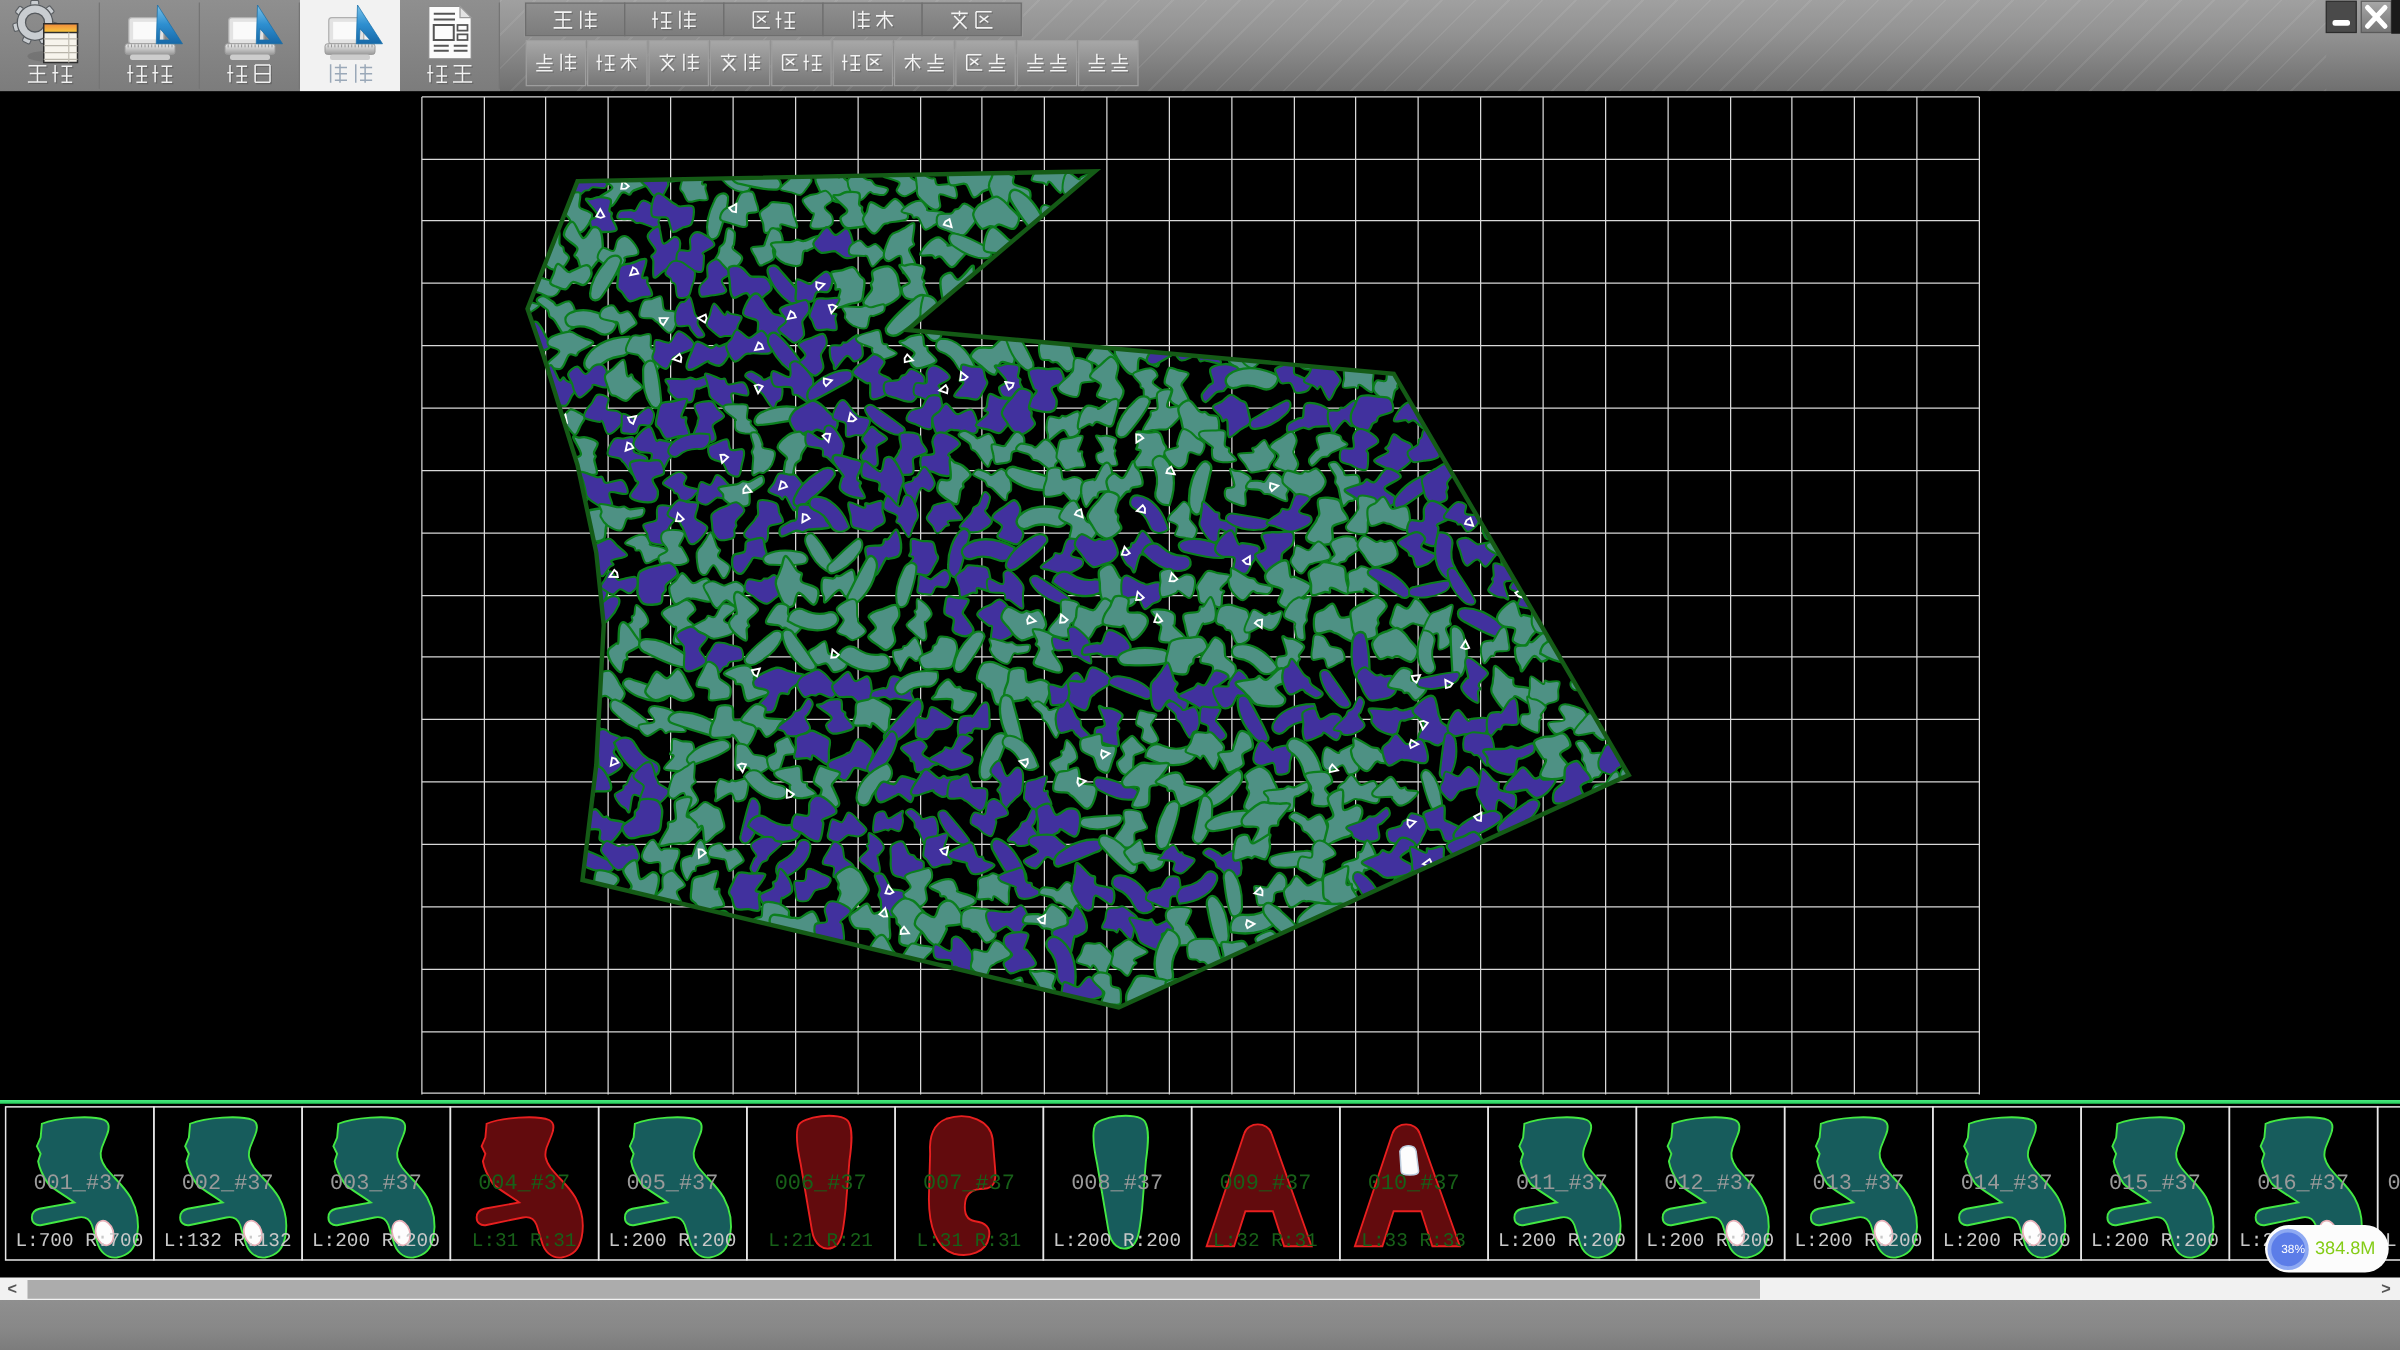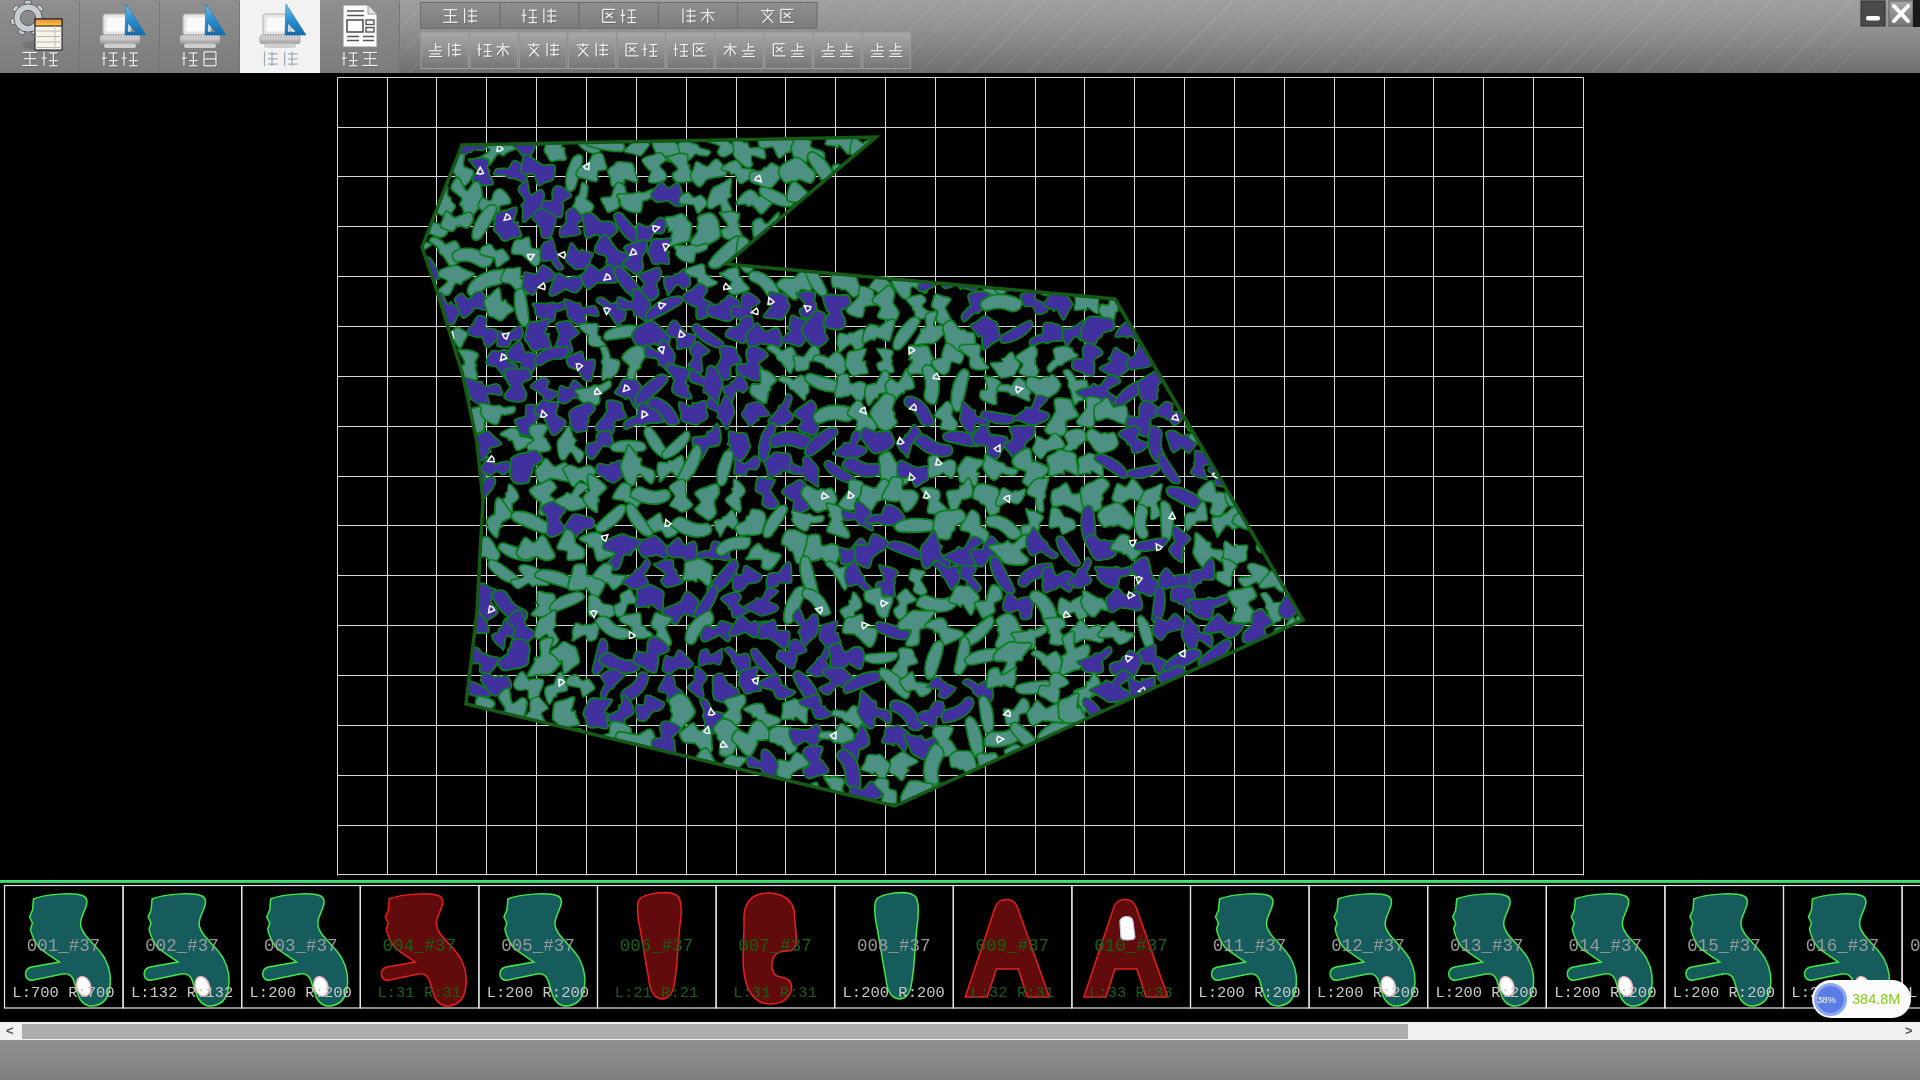--- a/index.html
+++ b/index.html
@@ -7,21 +7,21 @@
 #toolbarbg{left:0;top:0;width:1920px;height:73px;
 background:linear-gradient(180deg,#a0a0a0 0%,#939393 35%,#868686 60%,#6f6f6f 100%);}
 #hatch{left:400px;top:0;width:1461px;height:73px;
 background:repeating-linear-gradient(135deg, rgba(255,255,255,0.07) 0 1.5px, rgba(0,0,0,0) 1.5px 19px);}
 #greenline{left:0;top:880px;width:1920px;height:3px;background:linear-gradient(180deg,#4ae982,#28cf5c);}
 #scroll{left:0;top:1022px;width:1920px;height:18px;background:#f1f1f1;}
 #thumb{left:22px;top:1023.5px;width:1386px;height:15px;background:#acacac;}
 #status{left:0;top:1040px;width:1920px;height:40px;background:linear-gradient(180deg,#8f8f8f 0%,#888 55%,#7c7c7c 100%);}
 #pill{left:1812px;top:980px;width:99px;height:38px;background:#fcfcfc;border-radius:19px;}
 #bluec{left:1814px;top:983px;width:33px;height:33px;border-radius:50%;background:#5c7de8;
-border:3px solid #8ea9f2;box-sizing:border-box;color:#fff;font-size:9.5px;text-align:left;line-height:27px;}
+border:3px solid #8ea9f2;box-sizing:border-box;color:#fff;font-size:9.5px;text-align:right;line-height:27px;}
 #mem{left:1852px;top:991px;width:56px;color:#84cc16;font-size:14.5px;}
 .arr{color:#555;font-size:13px;line-height:17px;font-weight:bold;}
 </style></head><body>
 <div id="page">
 <div class="abs" id="toolbarbg"></div>
 <div class="abs" id="hatch"></div>
 <svg class="abs" style="left:0;top:0" width="1920" height="75" viewBox="0 0 1920 75">
       <defs>
         <linearGradient id="bluegrad" x1="0" y1="0" x2="0" y2="1">
           <stop offset="0" stop-color="#7cc4ea"></stop>

